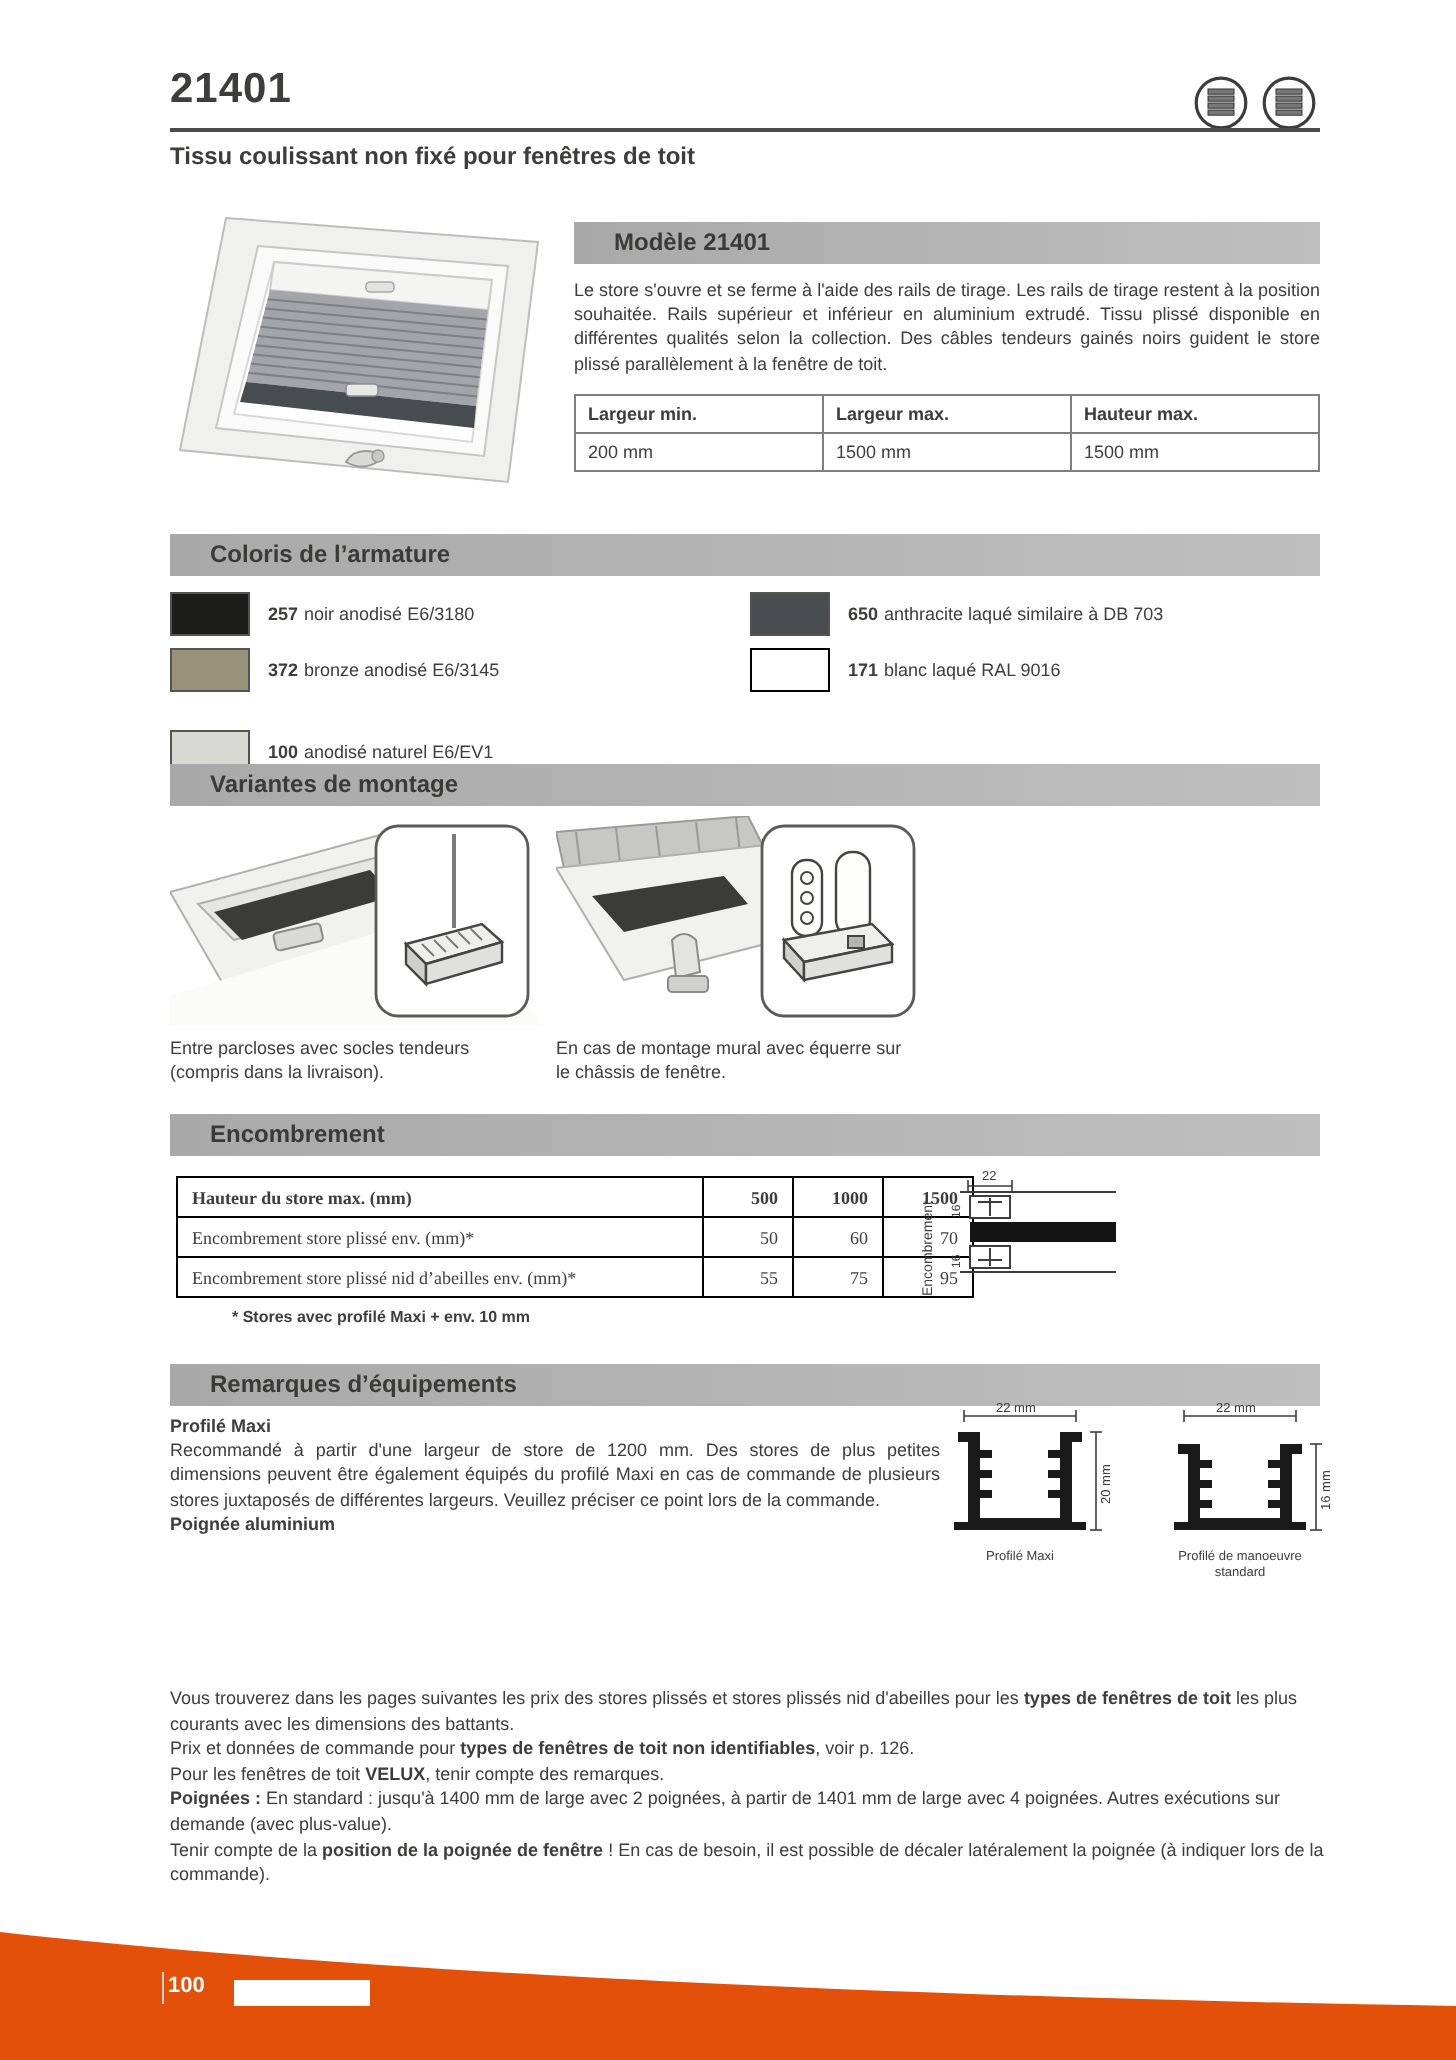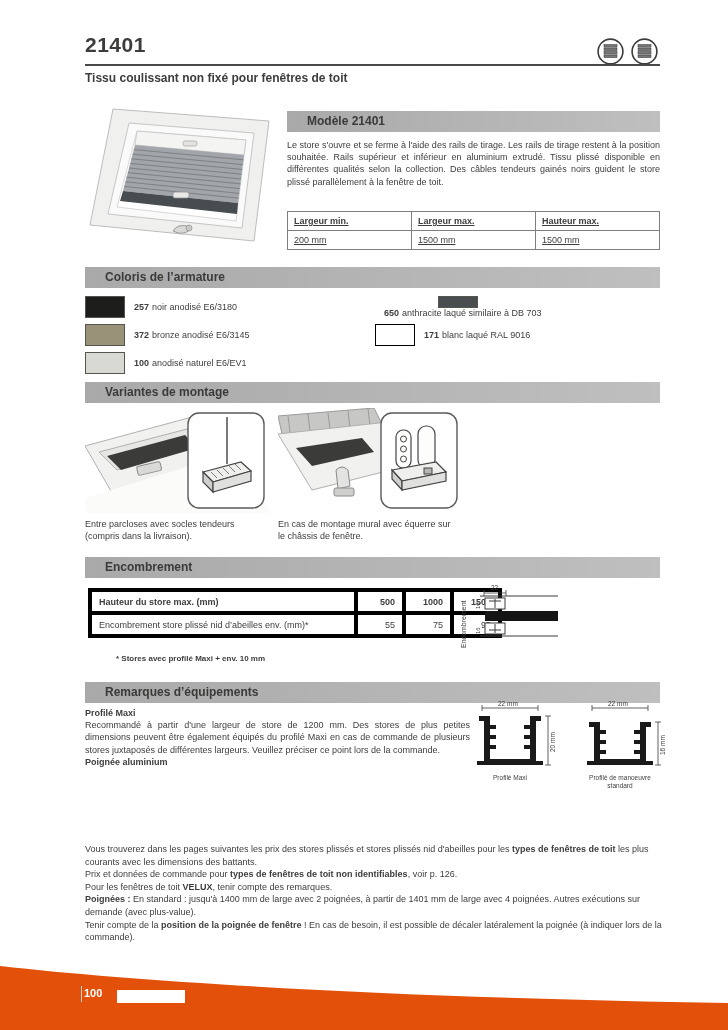--- a/index.html
+++ b/index.html
@@ -15,36 +15,36 @@
 
   
   .bar{height:21px;background:linear-gradient(to right,#a9a9a9,#bfbfbf);
        font-size:12px;font-weight:bold;color:#3a3a39;line-height:21px;padding-left:20px;box-sizing:border-box;}
   .bar-full{left:85px;width:575px;}
 
   
   .product-img{left:85px;top:106px;}
   .model-col{left:287px;top:111px;width:373px;}
   .model-desc{margin-top:7px;font-size:9px;line-height:1.36;text-align:justify;}
-  table.dims{margin-top:23px;border-collapse:collapse;width:100%;font-size:9px;text-decoration:underline;}
+  table.dims{margin-top:9px;border-collapse:collapse;width:100%;font-size:9px;}
   table.dims th,table.dims td{border:1px solid #7f7f7f;text-align:left;padding:4px 6px;width:33.3%;}
   table.dims th{font-weight:bold;}
 
   
   .swatch-row{position:absolute;display:flex;align-items:center;height:22px;}
   .swatch{width:40px;height:22px;border:1px solid #55554f;box-sizing:border-box;}
   .swatch-label{margin-left:9px;font-size:9px;}
   .swatch-label b{margin-right:3px;}
 
   
   .caption{font-size:9px;line-height:1.35;}
 
   
   table.enc{border-collapse:collapse;font-size:9px;}
-  table.enc td{border:4px solid #000000;height:19px;padding:0 7px;}
+  table.enc td{border:1px solid #000000;height:19px;padding:0 7px;font-family:Liberation Serif, serif;}
   table.enc td.lbl{width:248px;text-align:left;}
   table.enc td.num{width:30px;text-align:right;}
   table.enc tr.hd td{font-weight:bold;}
   .footnote{font-size:8px;font-weight:bold;}
 
   
   .equip-text{font-size:9px;line-height:1.36;width:385px;text-align:justify;}
   .equip-text .bold-line{font-weight:bold;}
 
   
@@ -132,25 +132,25 @@
   <div class="abs bar bar-full" style="top:267px;">Coloris de l’armature</div>
 
   <div class="swatch-row" style="left:85px;top:296px;">
     <span class="swatch" style="background: rgb(29, 29, 27);"></span>
     <span class="swatch-label"><b>257</b><span>noir anodisé E6/3180</span></span>
   </div>
   <div class="swatch-row" style="left:85px;top:324px;">
     <span class="swatch" style="background: rgb(154, 145, 121);"></span>
     <span class="swatch-label"><b>372</b><span>bronze anodisé E6/3145</span></span>
   </div>
-  <div class="swatch-row" style="left:85px;top:352px;">
+  <div class="swatch-row" style="left:85px;top:365px;">
     <span class="swatch" style="background: rgb(217, 217, 211);"></span>
     <span class="swatch-label"><b>100</b><span>anodisé naturel E6/EV1</span></span>
   </div>
-  <div class="swatch-row" style="left:375px;top:296px;flex-direction:column;">
+  <div class="swatch-row" style="left:375px;top:296px;">
     <span class="swatch" style="background: rgb(74, 77, 79);"></span>
     <span class="swatch-label"><b>650</b><span>anthracite laqué similaire à DB 703</span></span>
   </div>
   <div class="swatch-row" style="left:375px;top:324px;">
     <span class="swatch" style="border-color: rgb(0, 0, 0); background: rgb(255, 255, 255);"></span>
     <span class="swatch-label"><b>171</b><span>blanc laqué RAL 9016</span></span>
   </div>
 
   <div class="abs bar bar-full" style="top:382px;">Variantes de montage</div>
 
@@ -204,20 +204,26 @@
 
   <div class="abs bar bar-full" style="top:557px;">Encombrement</div>
 
   <table class="enc abs" style="left:88px;top:588px;">
     <tbody>
         <tr class="hd">
       <td class="lbl">Hauteur du store max. (mm)</td>
       <td class="num">500</td>
       <td class="num">1000</td>
       <td class="num">1500</td>
+    </tr>
+    <tr>
+      <td class="lbl">Encombrement store plissé env. (mm)*</td>
+      <td class="num">50</td>
+      <td class="num">60</td>
+      <td class="num">70</td>
     </tr>
     <tr>
       <td class="lbl">Encombrement store plissé nid d’abeilles env. (mm)*</td>
       <td class="num">55</td>
       <td class="num">75</td>
       <td class="num">95</td>
     </tr>
   </tbody>
     </table>
   <div class="abs footnote" style="left:88px;top:654px;margin-left:28px;">* Stores avec profilé Maxi + env. 10 mm</div>

